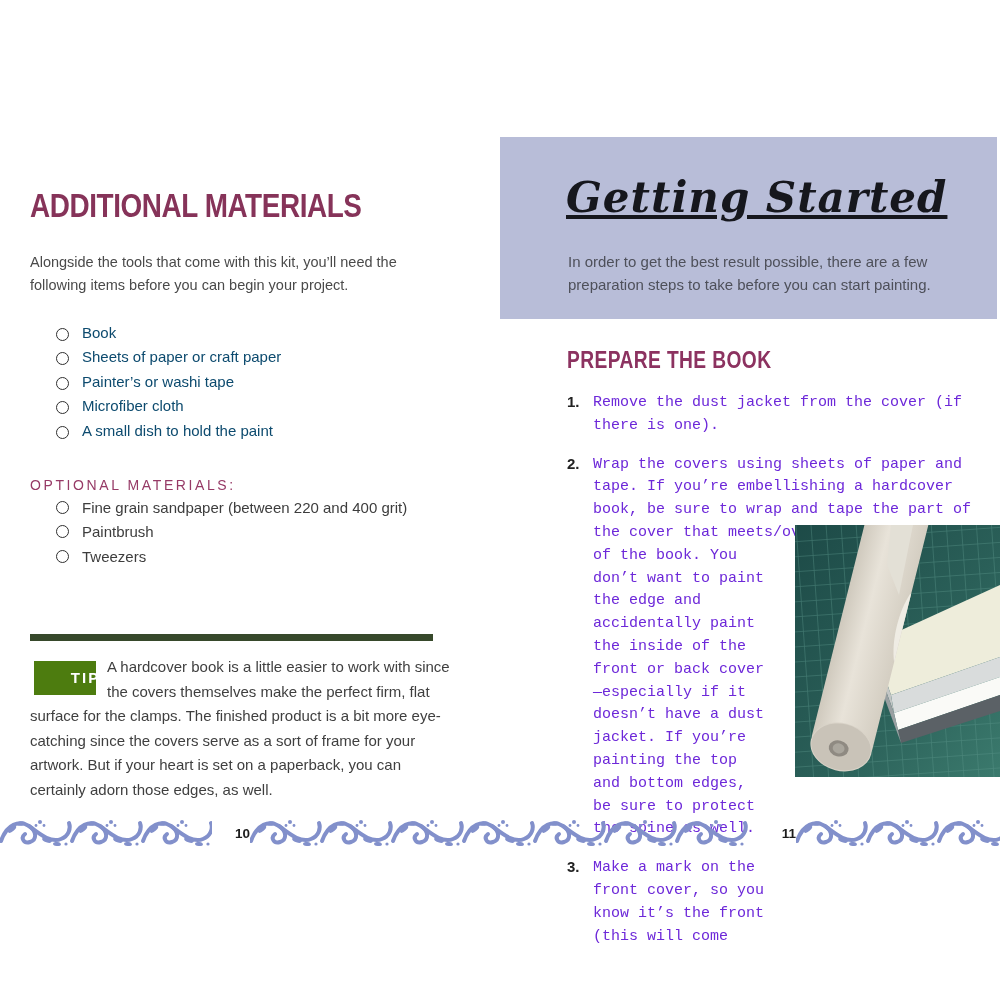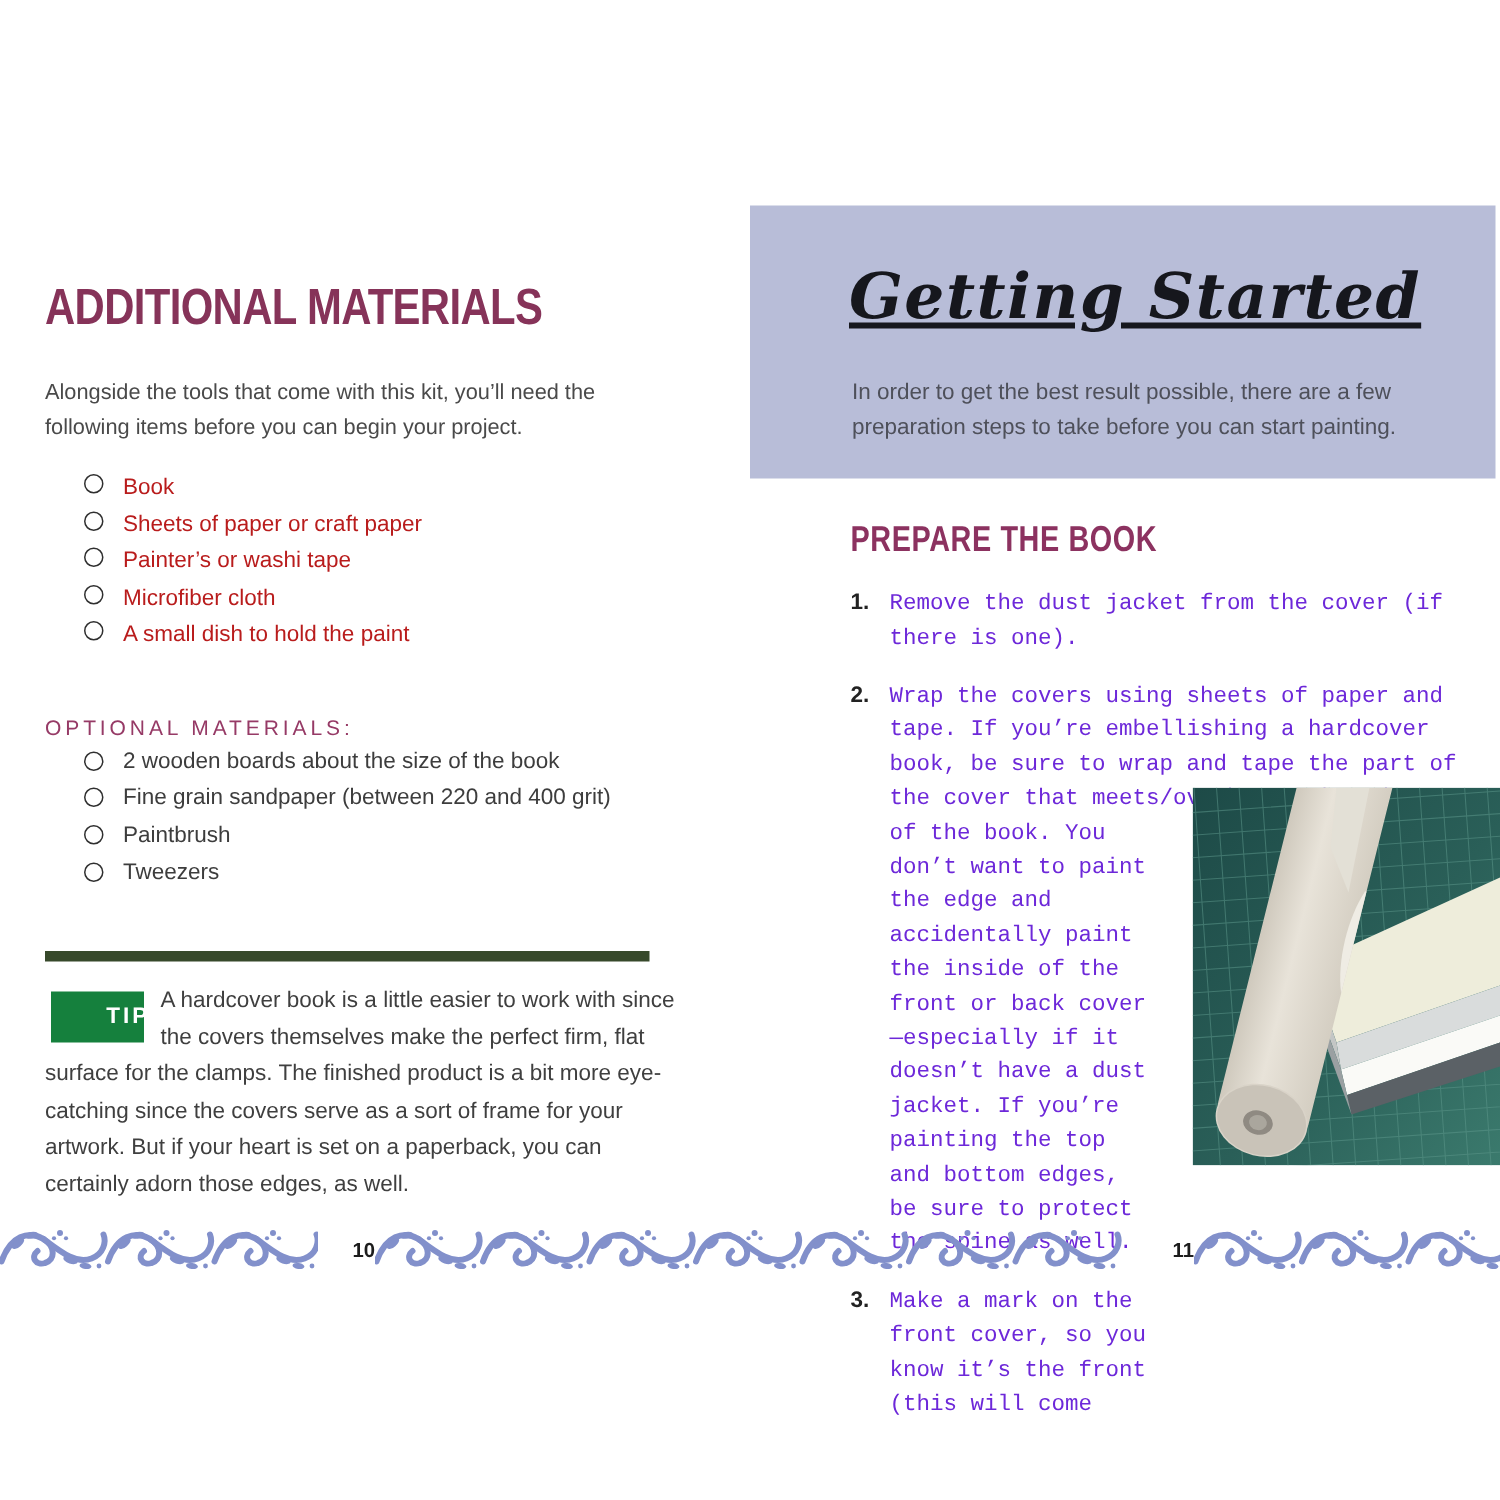--- a/index.html
+++ b/index.html
@@ -13,42 +13,42 @@
     font-size:34px; font-weight:700; color:#863359;
     letter-spacing:-0.5px; transform:scaleX(0.82); transform-origin:left top;
     white-space:nowrap;
   }
   .intro{
     left:30px; top:251px; width:398px;
     font-size:14.5px; line-height:1.62; color:#4a4a4a;
   }
   .checklist{ left:30px; top:316px; width:410px; list-style:none; }
   .checklist li{
-    display:flex; align-items:flex-start; height:24.6px;
-    font-size:15px; color:#b91c1c; padding-left:26px;
+    display:flex; align-items:flex-end; height:24.6px;
+    font-size:15px; color:#0c4a6e; padding-left:26px;
   }
   .circle{
     flex:0 0 13px; width:13px; height:13px; border:1.8px solid #2f2f2f;
     border-radius:50%; margin-right:13px; background:#fff;
   }
   .optional-heading{
     left:30px; top:477px; font-size:14px; color:#963a66;
     letter-spacing:2.6px; font-weight:400;
   }
   .optional-list{ left:30px; top:495px; width:420px; list-style:none; }
   .optional-list li{
     display:flex; align-items:center; height:24.6px;
     font-size:15px; color:#3d3d3d; padding-left:26px;
   }
   .rule{ left:30px; top:634px; width:403px; height:7px; background:#37492b; }
   .tip-block{ left:30px; top:655px; width:428px;
     font-size:15px; line-height:24.6px; color:#3f3f3f; }
   .tip-label{
     float:left; width:62px; height:34px; margin:6px 11px 0 4px;
-    background:#15803d; color:#ffffff; font-weight:700; font-size:15px;
+    background:#4d7c0f; color:#ffffff; font-weight:700; font-size:15px;
     letter-spacing:2px; display:flex; align-items:center; justify-content:center;padding-left:48px;
   }
 
   
   .hero{ left:500px; top:137px; width:497px; height:182px; background:#b8bdd8; }
   .hero-title{
     position:absolute; left:66px; top:36px;
     font-family:"DejaVu Serif", serif; font-style:italic; font-weight:700;
     font-size:42px; color:#16171d; letter-spacing:1px; white-space:nowrap;text-decoration:underline;
   }
@@ -133,24 +133,20 @@
   </li>
   <li>
     <span class="circle"></span>
     <span>A small dish to hold the paint</span>
   </li>
 </ul>
 
 <h2 class="abs optional-heading">OPTIONAL MATERIALS:</h2>
 
 <ul class="abs optional-list">
-  <li>
-    <span class="circle"></span>
-    <span>2 wooden boards about the size of the book</span>
-  </li>
   <li>
     <span class="circle"></span>
     <span>Fine grain sandpaper (between 220 and 400 grit)</span>
   </li>
   <li>
     <span class="circle"></span>
     <span>Paintbrush</span>
   </li>
   <li>
     <span class="circle"></span>

